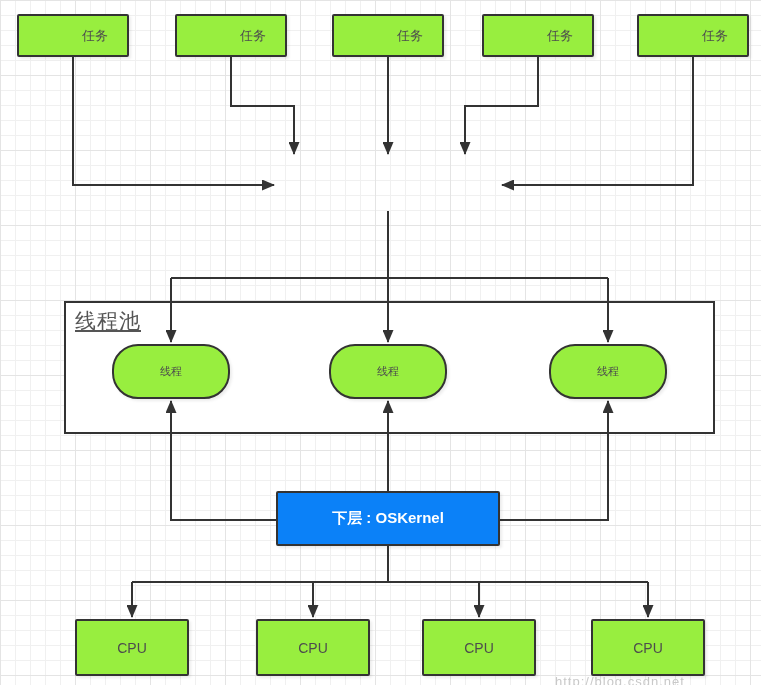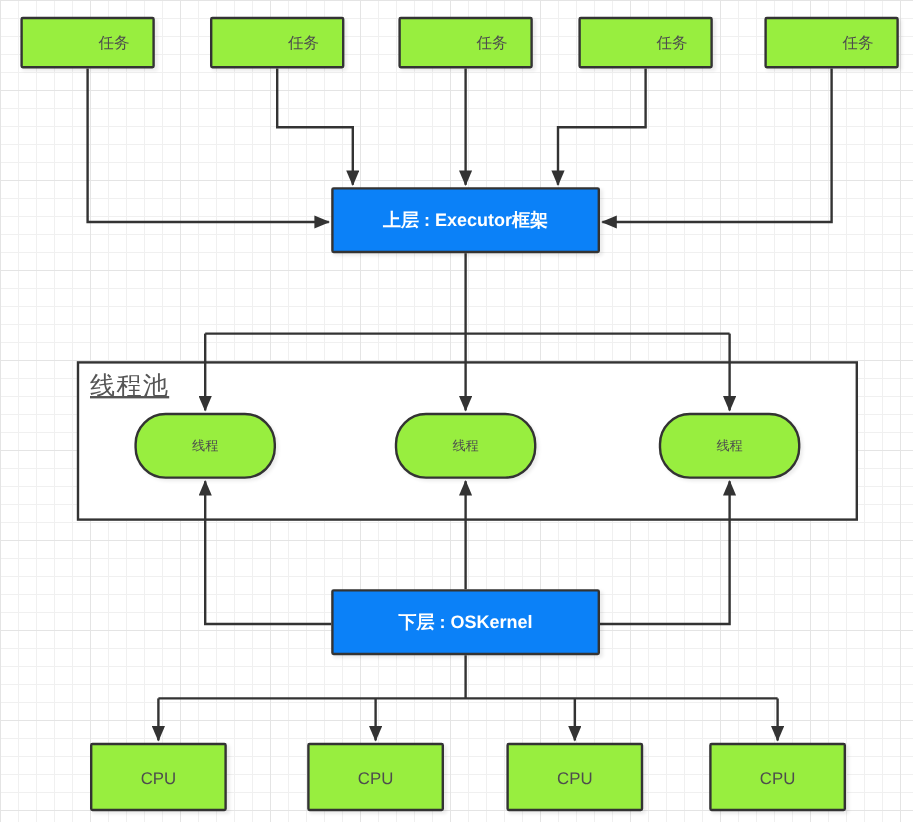--- a/index.html
+++ b/index.html
@@ -82,27 +82,27 @@
     <path d="M479 582 V617" marker-end="url(#arr)"></path>
     <path d="M648 582 V617" marker-end="url(#arr)"></path>
   </svg>
 
   <div class="node green task" style="left:17px">任务</div>
   <div class="node green task" style="left:175px">任务</div>
   <div class="node green task" style="left:332px">任务</div>
   <div class="node green task" style="left:482px">任务</div>
   <div class="node green task" style="left:637px">任务</div>
 
-  <div class="node blue executor">上层 : Executor框架</div>
 
   <div class="node green thread" style="left:112px">线程</div>
   <div class="node green thread" style="left:329px">线程</div>
   <div class="node green thread" style="left:549px">线程</div>
 
   <div class="node blue kernel">下层 : OSKernel</div>
 
   <div class="node green cpu" style="left:75px">CPU</div>
   <div class="node green cpu" style="left:256px">CPU</div>
   <div class="node green cpu" style="left:422px">CPU</div>
   <div class="node green cpu" style="left:591px">CPU</div>
 
+  <div class="watermark">http://blog.csdn.net</div>
 
 </div>
 
 </body></html>

